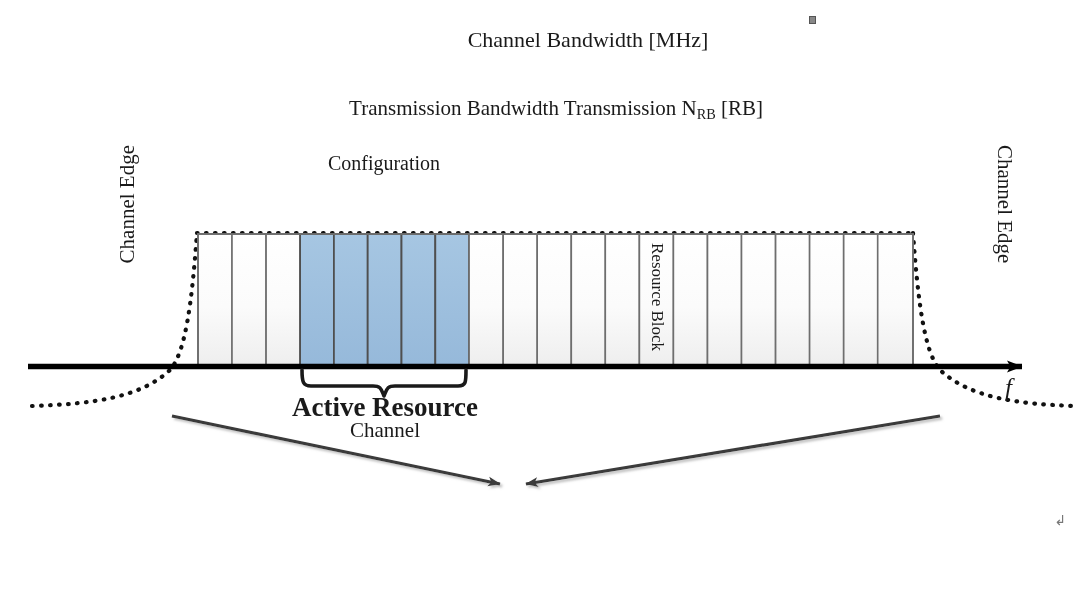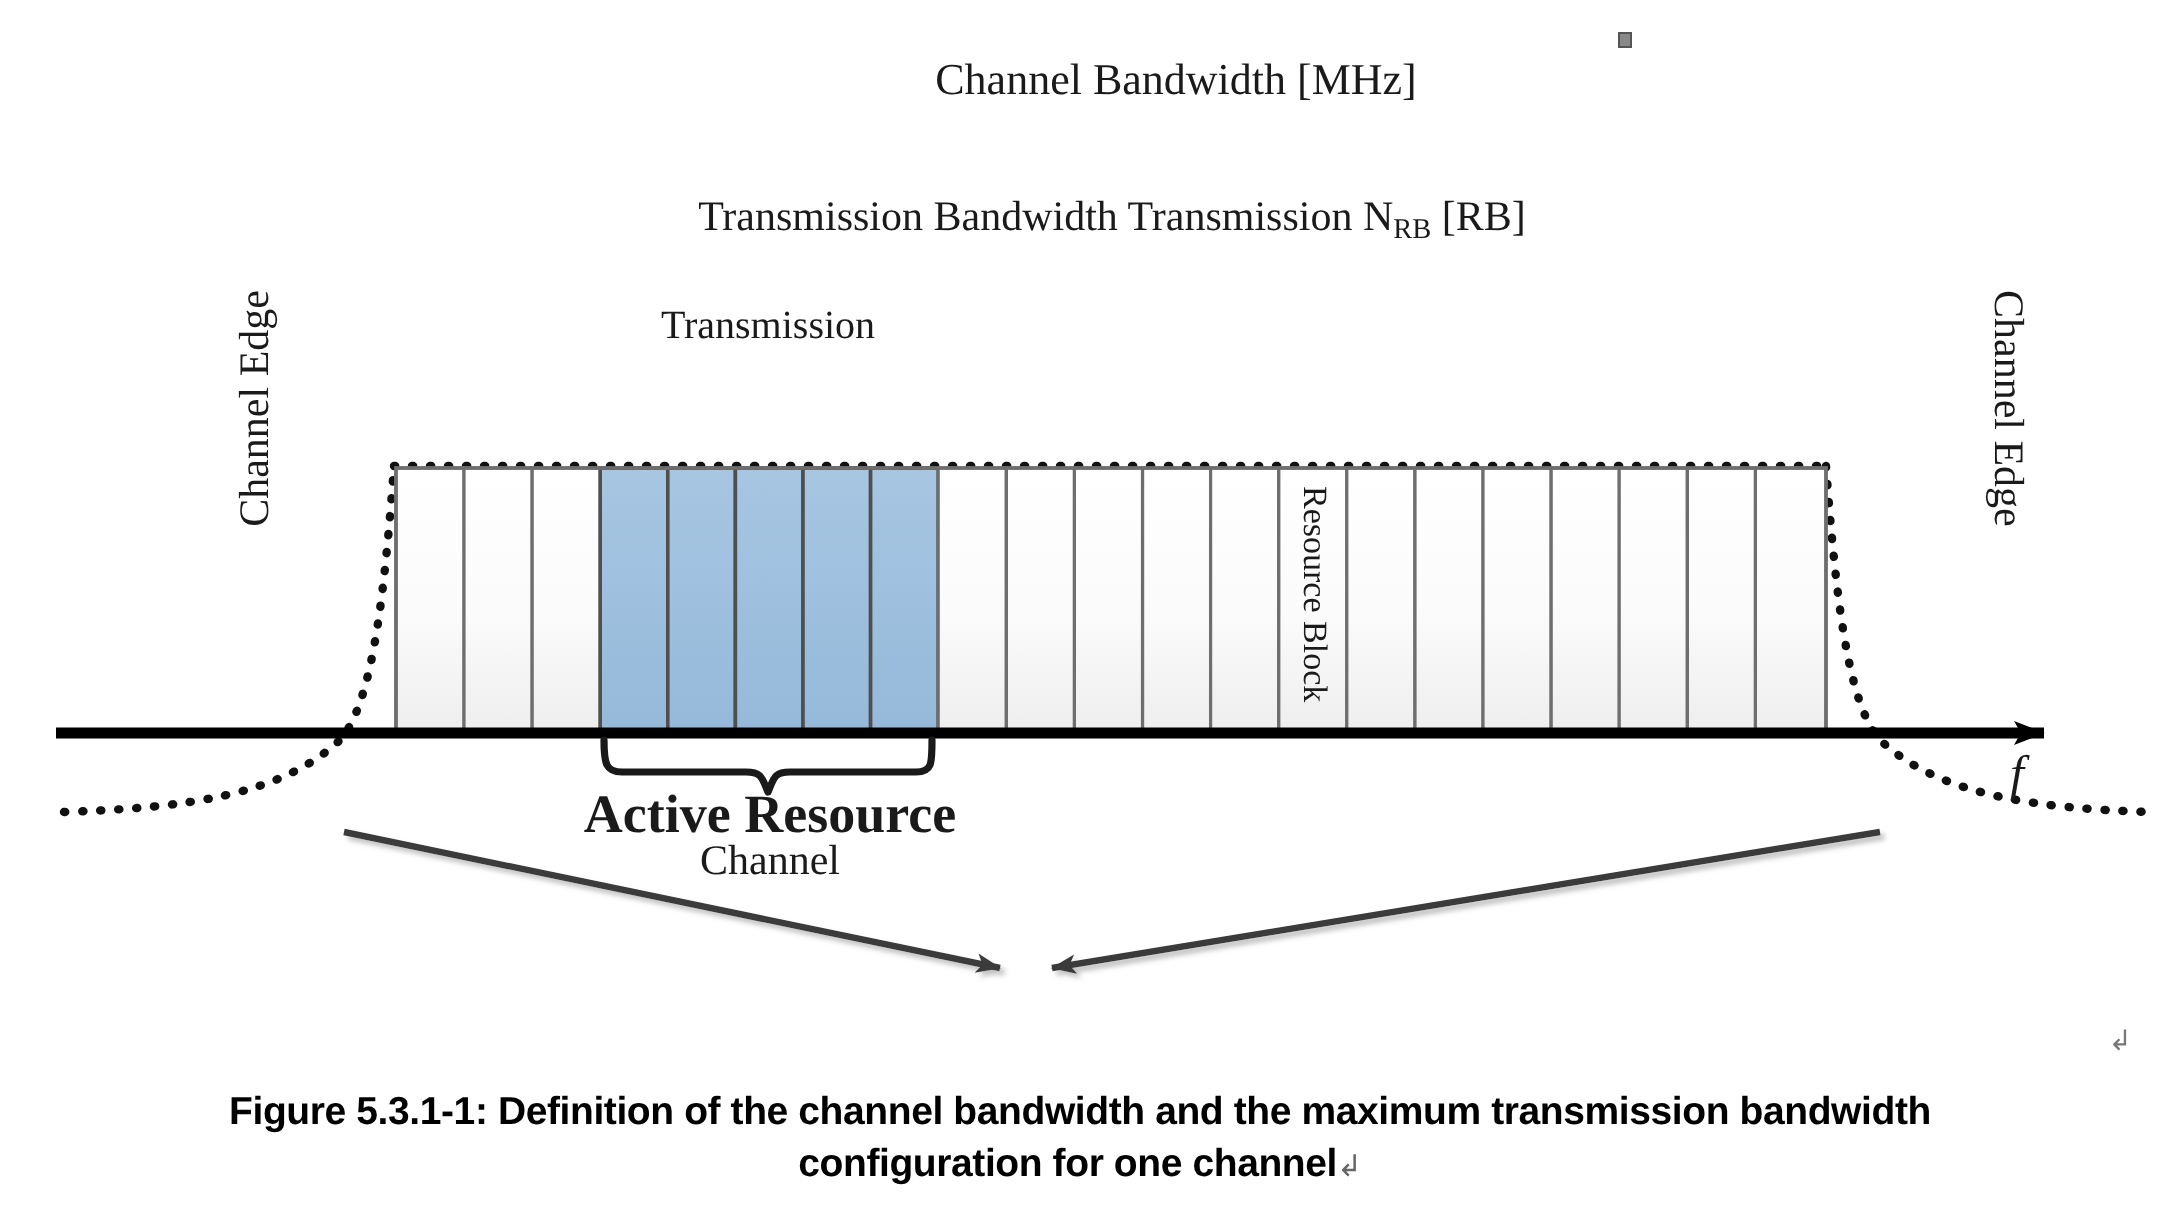--- a/index.html
+++ b/index.html
@@ -268,36 +268,32 @@
     </g>
     <g filter="url(#softShadow)">
       <line x1="940" y1="416" x2="526" y2="484" stroke="#3a3a3a" stroke-width="3.2" marker-end="url(#arrEnd)"></line>
     </g>
   </svg>
 
   <div class="lbl lbl-center" style="left:558px; top:28px; font-size:22px;margin-left:30px;">Channel Bandwidth [MHz]</div>
 
   <div class="lbl lbl-center" style="left:556px; top:97px; font-size:21px;"><span>Transmission Bandwidth Transmission N</span><span class="sub">RB</span><span> [RB]</span></div>
 
-  <div class="lbl lbl-center" style="left:384px; top:152px; font-size:20px;">Transmission</div>
+  <div class="lbl lbl-center" style="left:384px; top:152px; font-size:20px;">Configuration</div>
 
   <div class="lbl vert vert-up" style="left:116px; top:145px; font-size:21px;">Channel Edge</div>
 
   <div class="lbl vert vert-down" style="left:992px; top:145px; font-size:21px;">Channel Edge</div>
 
   <div class="lbl vert vert-down" style="left:648px; top:243px; font-size:17px;">Resource Block</div>
 
   <div class="lbl lbl-center" style="left:385px; top:392px; font-size:27px;font-weight:bold;">Active Resource</div>
   <div class="lbl lbl-center" style="left:385px; top:419px; font-size:21px;">Channel</div>
 
 
   <div class="lbl ital" style="left:1005px; top:374px; font-size:25px;">f</div>
 
   <div class="artifact"></div>
 
   <div class="pilcrow-right">↲</div>
 
-  <div id="caption">
-    <span>Figure 5.3.1-1: Definition of the channel bandwidth and the maximum transmission bandwidth</span><br>
-    <span>configuration for one channel</span><span class="pilcrow">↲</span>
-  </div>
 
 </div>
 
 </body></html>

